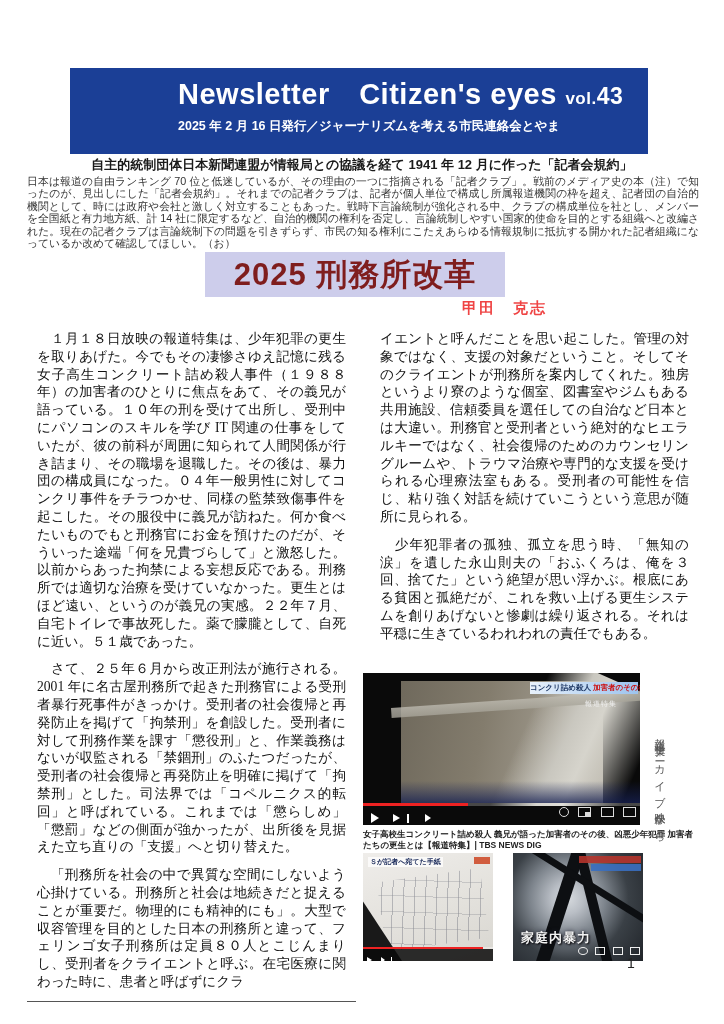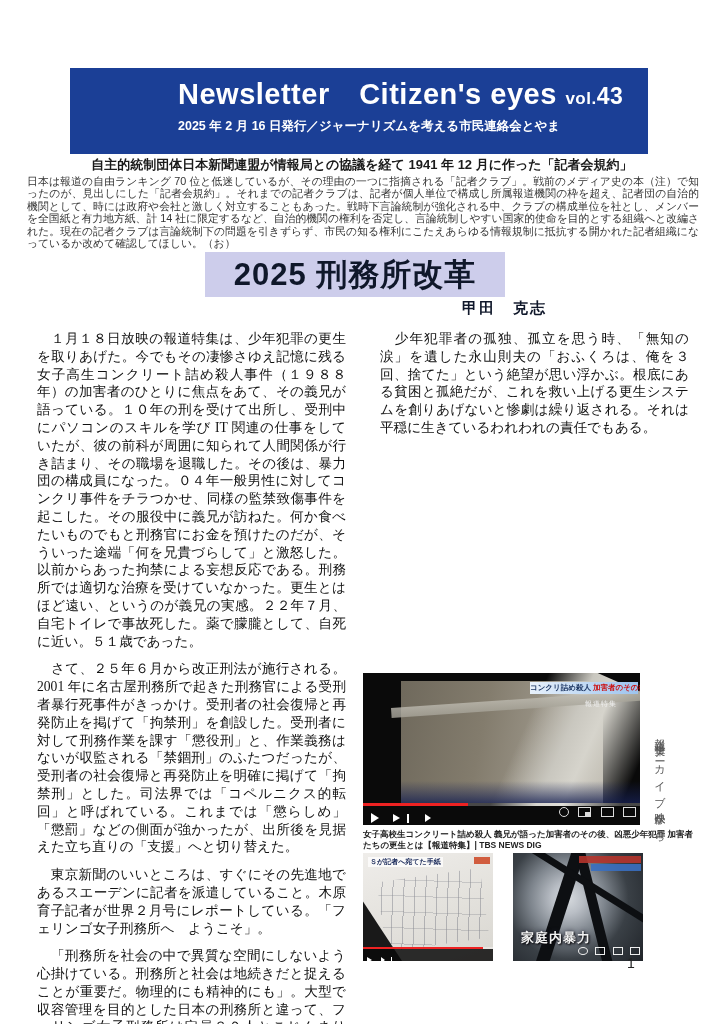--- a/index.html
+++ b/index.html
@@ -14,22 +14,22 @@
   .mast-line2{font-size:12.5px;font-weight:bold;margin-top:3px;line-height:16px;}
   .mast-line3{font-size:13px;font-weight:bold;margin-top:2px;line-height:16px;}
   .mast-line3 .url{margin-left:14px;}
   
   .lead-heading{position:absolute;left:0;top:156px;width:100%;text-align:center;
                 font-size:13px;font-weight:bold;color:#1a1a1a;}
   .lead-body{position:absolute;left:27px;top:175px;width:672px;font-size:10.8px;line-height:12.4px;
              color:#333;text-align:justify;}
   
   .article-title{position:absolute;left:205px;top:252px;width:300px;height:45px;background:#cdcdeb;
-                 text-align:center;font-size:31px;font-weight:bold;color:#0f172a;line-height:45px;letter-spacing:1px;}
-  .author{position:absolute;left:462px;top:299px;font-size:15px;font-weight:600;color:#0f172a;letter-spacing:2px;}
+                 text-align:center;font-size:31px;font-weight:bold;color:#7f1d1d;line-height:45px;letter-spacing:1px;}
+  .author{position:absolute;left:462px;top:299px;font-size:15px;font-weight:600;color:#ef4444;letter-spacing:2px;}
   
   .bodycols{position:absolute;left:27px;top:320px;width:672px;display:flex;gap:14px;}
   .col{width:329px;font-family:"Liberation Serif","DejaVu Serif",serif;font-size:13.6px;line-height:17.8px;
        color:#111;text-align:justify;}
   .col p{margin:10px;}
   .foot-divider{border:none;border-top:1.2px solid #555;margin:5px 0 4px 0;}
   
   .video-main{position:absolute;left:363px;top:673px;width:277px;height:152px;background:#0a0a0a;overflow:hidden;}
   .vm-photo{position:absolute;left:38px;top:8px;width:202px;height:122px;
             background:linear-gradient(100deg,#6f695c 0%,#837c6d 40%,#9a9487 68%,#b3aea2 100%);}
@@ -110,26 +110,26 @@
   <div class="lead-heading">自主的統制団体日本新聞連盟が情報局との協議を経て 1941 年 12 月に作った「記者会規約」</div>
   <div class="lead-body">日本は報道の自由ランキング 70 位と低迷しているが、その理由の一つに指摘される「記者クラブ」。戦前のメディア史の本（注）で知ったのが、見出しにした「記者会規約」。それまでの記者クラブは、記者が個人単位で構成し所属報道機関の枠を超え、記者団の自治的機関として、時には政府や会社と激しく対立することもあった。戦時下言論統制が強化される中、クラブの構成単位を社とし、メンバーを全国紙と有力地方紙、計 14 社に限定するなど、自治的機関の権利を否定し、言論統制しやすい国家的使命を目的とする組織へと改編された。現在の記者クラブは言論統制下の問題を引きずらず、市民の知る権利にこたえあらゆる情報規制に抵抗する開かれた記者組織になっているか改めて確認してほしい。（お）</div>
 
   <div class="article-title">2025 刑務所改革</div>
   <div class="author">甲田　克志</div>
 
   <div class="bodycols">
     <div class="col">
       <p>　１月１８日放映の報道特集は、少年犯罪の更生を取りあげた。今でもその凄惨さゆえ記憶に残る女子高生コンクリート詰め殺人事件（１９８８年）の加害者のひとりに焦点をあて、その義兄が語っている。１０年の刑を受けて出所し、受刑中にパソコンのスキルを学び IT 関連の仕事をしていたが、彼の前科が周囲に知られて人間関係が行き詰まり、その職場を退職した。その後は、暴力団の構成員になった。０４年一般男性に対してコンクリ事件をチラつかせ、同様の監禁致傷事件を起こした。その服役中に義兄が訪ねた。何か食べたいものでもと刑務官にお金を預けたのだが、そういった途端「何を兄貴づらして」と激怒した。以前からあった拘禁による妄想反応である。刑務所では適切な治療を受けていなかった。更生とはほど遠い、というのが義兄の実感。２２年７月、自宅トイレで事故死した。薬で朦朧として、自死に近い。５１歳であった。</p>
       <p>　さて、２５年６月から改正刑法が施行される。2001 年に名古屋刑務所で起きた刑務官による受刑者暴行死事件がきっかけ。受刑者の社会復帰と再発防止を掲げて「拘禁刑」を創設した。受刑者に対して刑務作業を課す「懲役刑」と、作業義務はないが収監される「禁錮刑」のふたつだったが、受刑者の社会復帰と再発防止を明確に掲げて「拘禁刑」とした。司法界では「コペルニクス的転回」と呼ばれている。これまでは「懲らしめ」「懲罰」などの側面が強かったが、出所後を見据えた立ち直りの「支援」へと切り替えた。</p>
-      <p>　東京新聞のいいところは、すぐにその先進地であるスエーデンに記者を派遣していること。木原育子記者が世界２月号にレポートしている。「フェリンゴ女子刑務所へ　ようこそ」。</p>
       <p>　「刑務所を社会の中で異質な空間にしないよう心掛けている。刑務所と社会は地続きだと捉えることが重要だ。物理的にも精神的にも」。大型で収容管理を目的とした日本の刑務所と違って、フェリンゴ女子刑務所は定員８０人とこじんまりし、受刑者をクライエントと呼ぶ。在宅医療に関わった時に、患者と呼ばずにクラ</p>
       <hr class="foot-divider">
 
     </div>
     <div class="col">
+      <p>イエントと呼んだことを思い起こした。管理の対象ではなく、支援の対象だということ。そしてそのクライエントが刑務所を案内してくれた。独房というより寮のような個室、図書室やジムもある共用施設、信頼委員を選任しての自治など日本とは大違い。刑務官と受刑者という絶対的なヒエラルキーではなく、社会復帰のためのカウンセリングルームや、トラウマ治療や専門的な支援を受けられる心理療法室もある。受刑者の可能性を信じ、粘り強く対話を続けていこうという意思が随所に見られる。</p>
       <p>　少年犯罪者の孤独、孤立を思う時、「無知の涙」を遺した永山則夫の「おふくろは、俺を３回、捨てた」という絶望が思い浮かぶ。根底にある貧困と孤絶だが、これを救い上げる更生システムを創りあげないと惨劇は繰り返される。それは平穏に生きているわれわれの責任でもある。</p>
     </div>
   </div>
 
   <div class="video-main">
     <div class="vm-photo">
       <div class="vm-road"></div>
       <div class="vm-road2"></div>
     </div>
     <div class="vm-topstrip"><span class="t-navy">コンクリ詰め殺人 </span><span class="t-red">加害者のその後</span></div>

